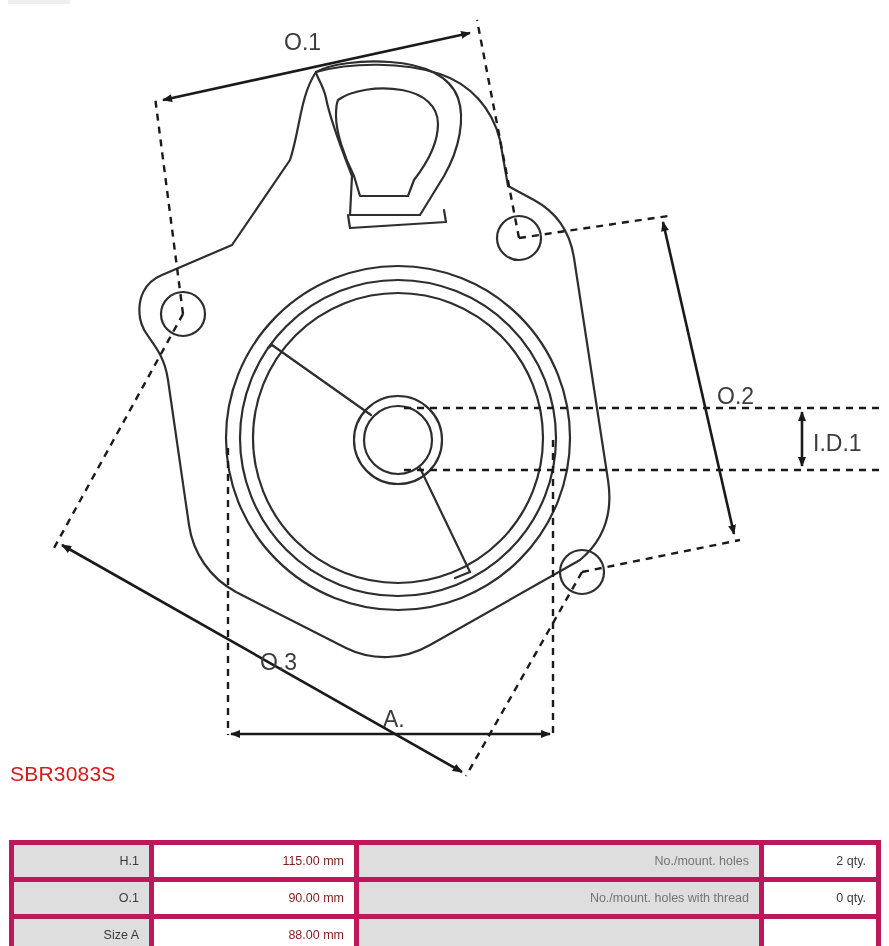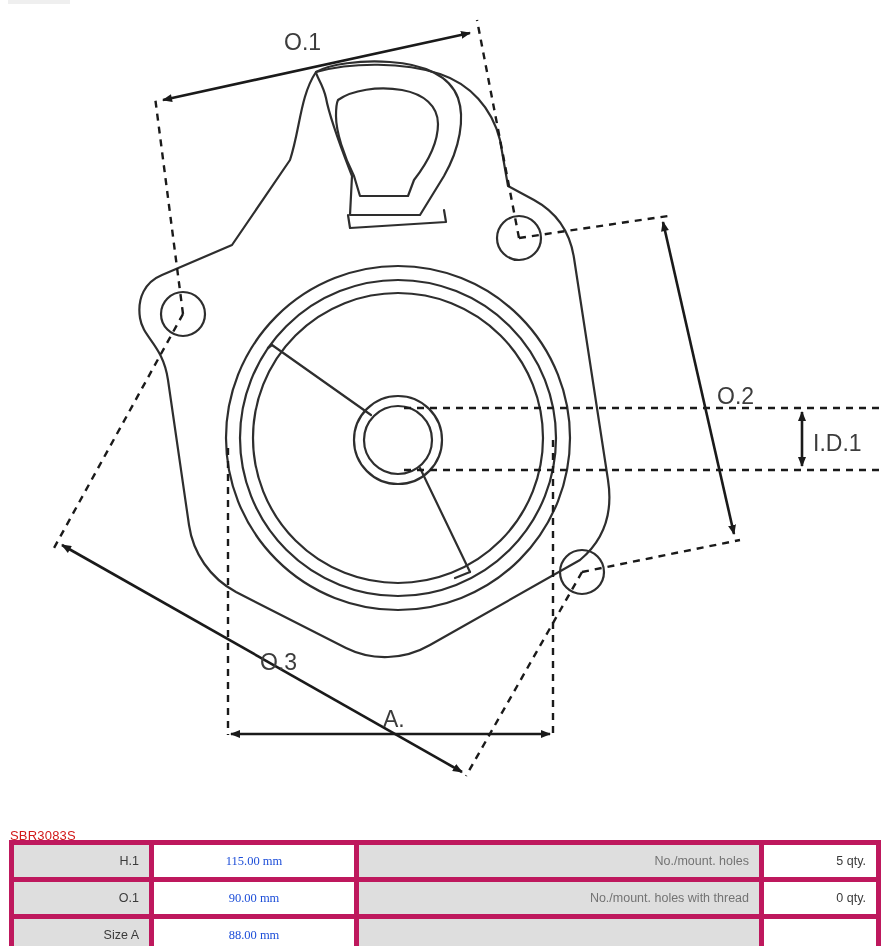--- a/index.html
+++ b/index.html
@@ -31,22 +31,22 @@
     display: block;
   }
   .dim-label {
     font-family: "Liberation Sans", sans-serif;
     font-size: 23px;
     fill: #3c3c3c;
   }
   .part-title {
     position: absolute;
     left: 10px;
-    top: 828px;
-    font-size: 13px;
+    top: 762px;
+    font-size: 21px;
     color: #d21a1a;
     letter-spacing: 0.2px;
   }
   .spec-table {
     position: absolute;
     left: 9px;
     top: 840px;
     width: 872px;
     border-collapse: collapse;
     font-size: 12.5px;
@@ -60,23 +60,22 @@
   }
   .cell-label {
     width: 115px;
     background: #dedede;
     text-align: right;
     color: #3a3a3a;
   }
   .cell-value {
     width: 180px;
     background: #ffffff;
-    text-align: center;
-    color: #1d4ed8;
-    font-family: Liberation Serif, serif;
+    text-align: right;
+    color: #7f1d1d;
   }
   .cell-label2 {
     background: #dedede;
     text-align: right;
     color: #737373;
   }
   .cell-value2 {
     width: 92px;
     background: #ffffff;
     text-align: right;
@@ -218,21 +217,21 @@
   </div>
 
   <div class="part-title">SBR3083S</div>
 
   <table class="spec-table">
     <tbody>
       <tr>
         <td class="cell-label">H.1</td>
         <td class="cell-value">115.00 mm</td>
         <td class="cell-label2">No./mount. holes</td>
-        <td class="cell-value2">5 qty.</td>
+        <td class="cell-value2">2 qty.</td>
       </tr>
       <tr>
         <td class="cell-label">O.1</td>
         <td class="cell-value">90.00 mm</td>
         <td class="cell-label2">No./mount. holes with thread</td>
         <td class="cell-value2">0 qty.</td>
       </tr>
       <tr>
         <td class="cell-label">Size A</td>
         <td class="cell-value">88.00 mm</td>

